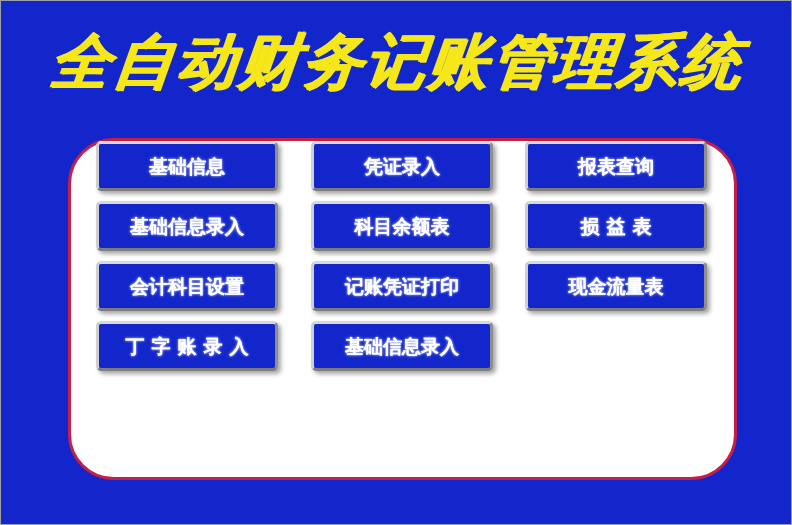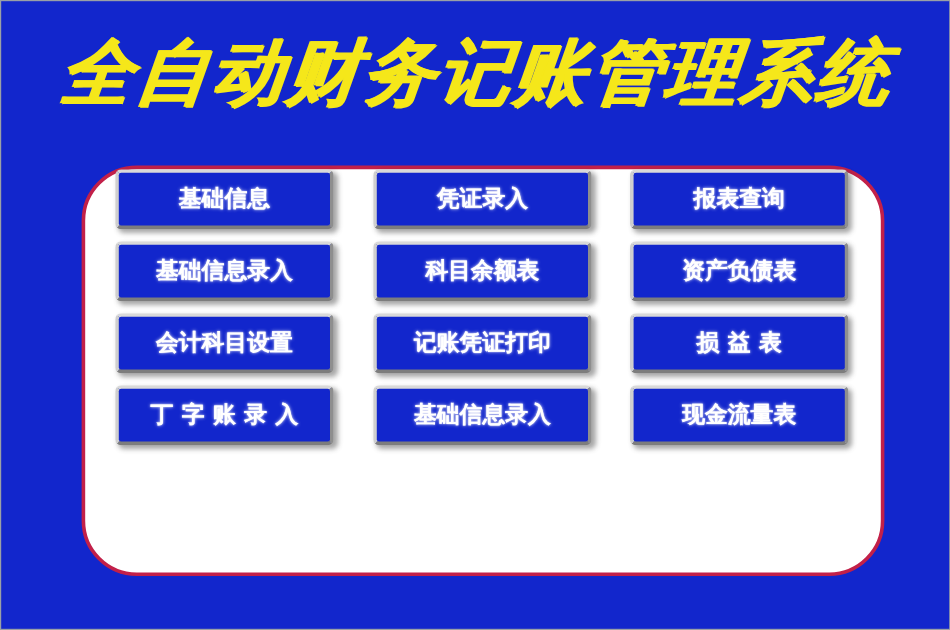--- a/index.html
+++ b/index.html
@@ -140,23 +140,20 @@
       <div class="menu-button">
         <span class="label">基础信息录入</span>
       </div>
     </div>
 
     <div class="btn-col" id="col-3">
       <div class="menu-button">
         <span class="label">报表查询</span>
       </div>
       <div class="menu-button">
-        <span class="label">资产负债表</span>
-      </div>
-      <div class="menu-button">
         <span class="label spaced">损益表</span>
       </div>
       <div class="menu-button">
         <span class="label">现金流量表</span>
       </div>
     </div>
 
   </div>
 </div>
 

